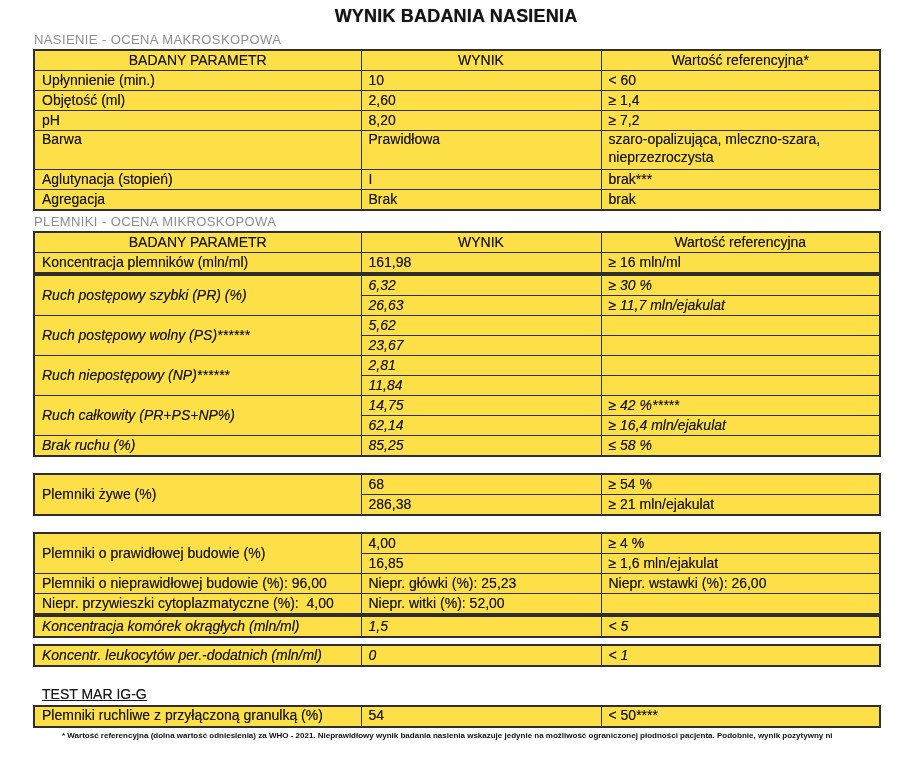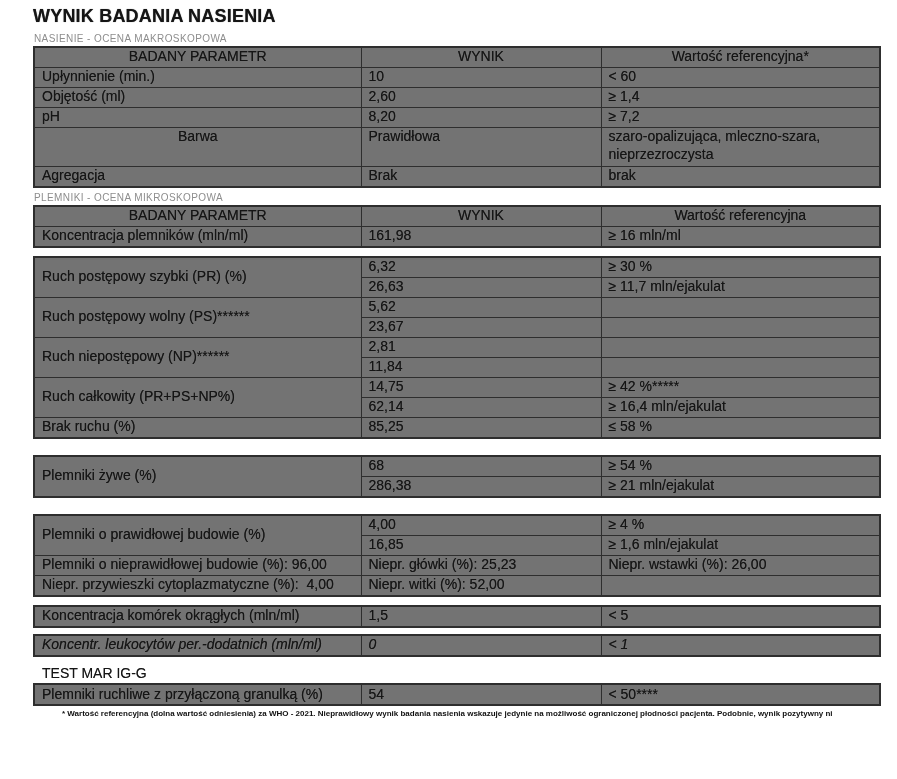--- a/index.html
+++ b/index.html
@@ -3,39 +3,39 @@
 <meta charset="utf-8">
 <style>
   html,body{margin:0;padding:0;background:#ffffff;}
   body{
     width:897px;height:779px;overflow:hidden;
     font-family:"Liberation Sans",sans-serif;color:#151515;
   }
   .page{padding:5px 18px 0 33px;}
   .scanink{text-shadow:0 0 .6px rgba(0,0,0,.55);}
   .title{
-    text-align:left;font-weight:bold;font-size:18px;line-height:1.1;
+    text-align:center;font-weight:bold;font-size:18px;line-height:1.1;
     margin:2px 0 6px 0;letter-spacing:.2px;text-shadow:0 0 .8px rgba(0,0,0,.7);
   }
   .section-label{
-    color:#8d8d8d;font-size:10px;letter-spacing:.4px;margin:2px 0 2px 1px;line-height:1.1;
+    color:#8d8d8d;font-size:13px;letter-spacing:.4px;margin:2px 0 2px 1px;line-height:1.1;
   }
   table.t{
     border-collapse:collapse;table-layout:fixed;width:846px;
-    border:2px solid #2e2e2e;background:#737373;
+    border:2px solid #2e2e2e;background:#fde047;
   }
   .t th,.t td{
     border:1px solid #2e2e2e;font-size:14px;font-weight:normal;
     padding:0 7px;height:19px;line-height:1.28;overflow:hidden;
     text-align:left;vertical-align:middle;
   }
   .t th{text-align:center;}
   col.c1{width:327px;}col.c2{width:240px;}col.c3{width:279px;}
-  .mt6{margin-top:6px;font-style:italic;}.mt7{margin-top:16px;}.mt8{margin-top:8px;}
-  .mar-label{font-size:14px;line-height:1.1;margin:9px 0 2px 9px;}
+  .mt6{margin-top:6px;font-style:italic;}.mt7{margin-top:16px;}.mt8{font-style:italic;}
+  .mar-label{font-size:14px;line-height:1.1;margin:20px 0 2px 9px;text-decoration:underline;}
   .footnote{
     font-size:8px;font-weight:bold;letter-spacing:0;
     white-space:nowrap;overflow:hidden;width:846px;
     padding-left:29px;margin-top:3px;color:#101010;
   }
 </style>
 </head>
 <body>
 
 <div class="page">
@@ -67,23 +67,28 @@
         <td>Objętość (ml)</td>
         <td>2,60</td>
         <td>≥ 1,4</td>
       </tr>
       <tr>
         <td>pH</td>
         <td>8,20</td>
         <td>≥ 7,2</td>
       </tr>
       <tr>
-        <td style="vertical-align:top;text-align:center;">Barwa</td>
+        <td style="vertical-align:top;">Barwa</td>
         <td style="vertical-align:top;">Prawidłowa</td>
         <td style="height:38px;vertical-align:top;">szaro-opalizująca, mleczno-szara, nieprzezroczysta</td>
+      </tr>
+      <tr>
+        <td>Aglutynacja (stopień)</td>
+        <td>I</td>
+        <td>brak***</td>
       </tr>
       <tr>
         <td>Agregacja</td>
         <td>Brak</td>
         <td>brak</td>
       </tr>
     </tbody>
   </table>
 
   <div class="section-label" style="margin-top:4px;">PLEMNIKI - OCENA MIKROSKOPOWA</div>

